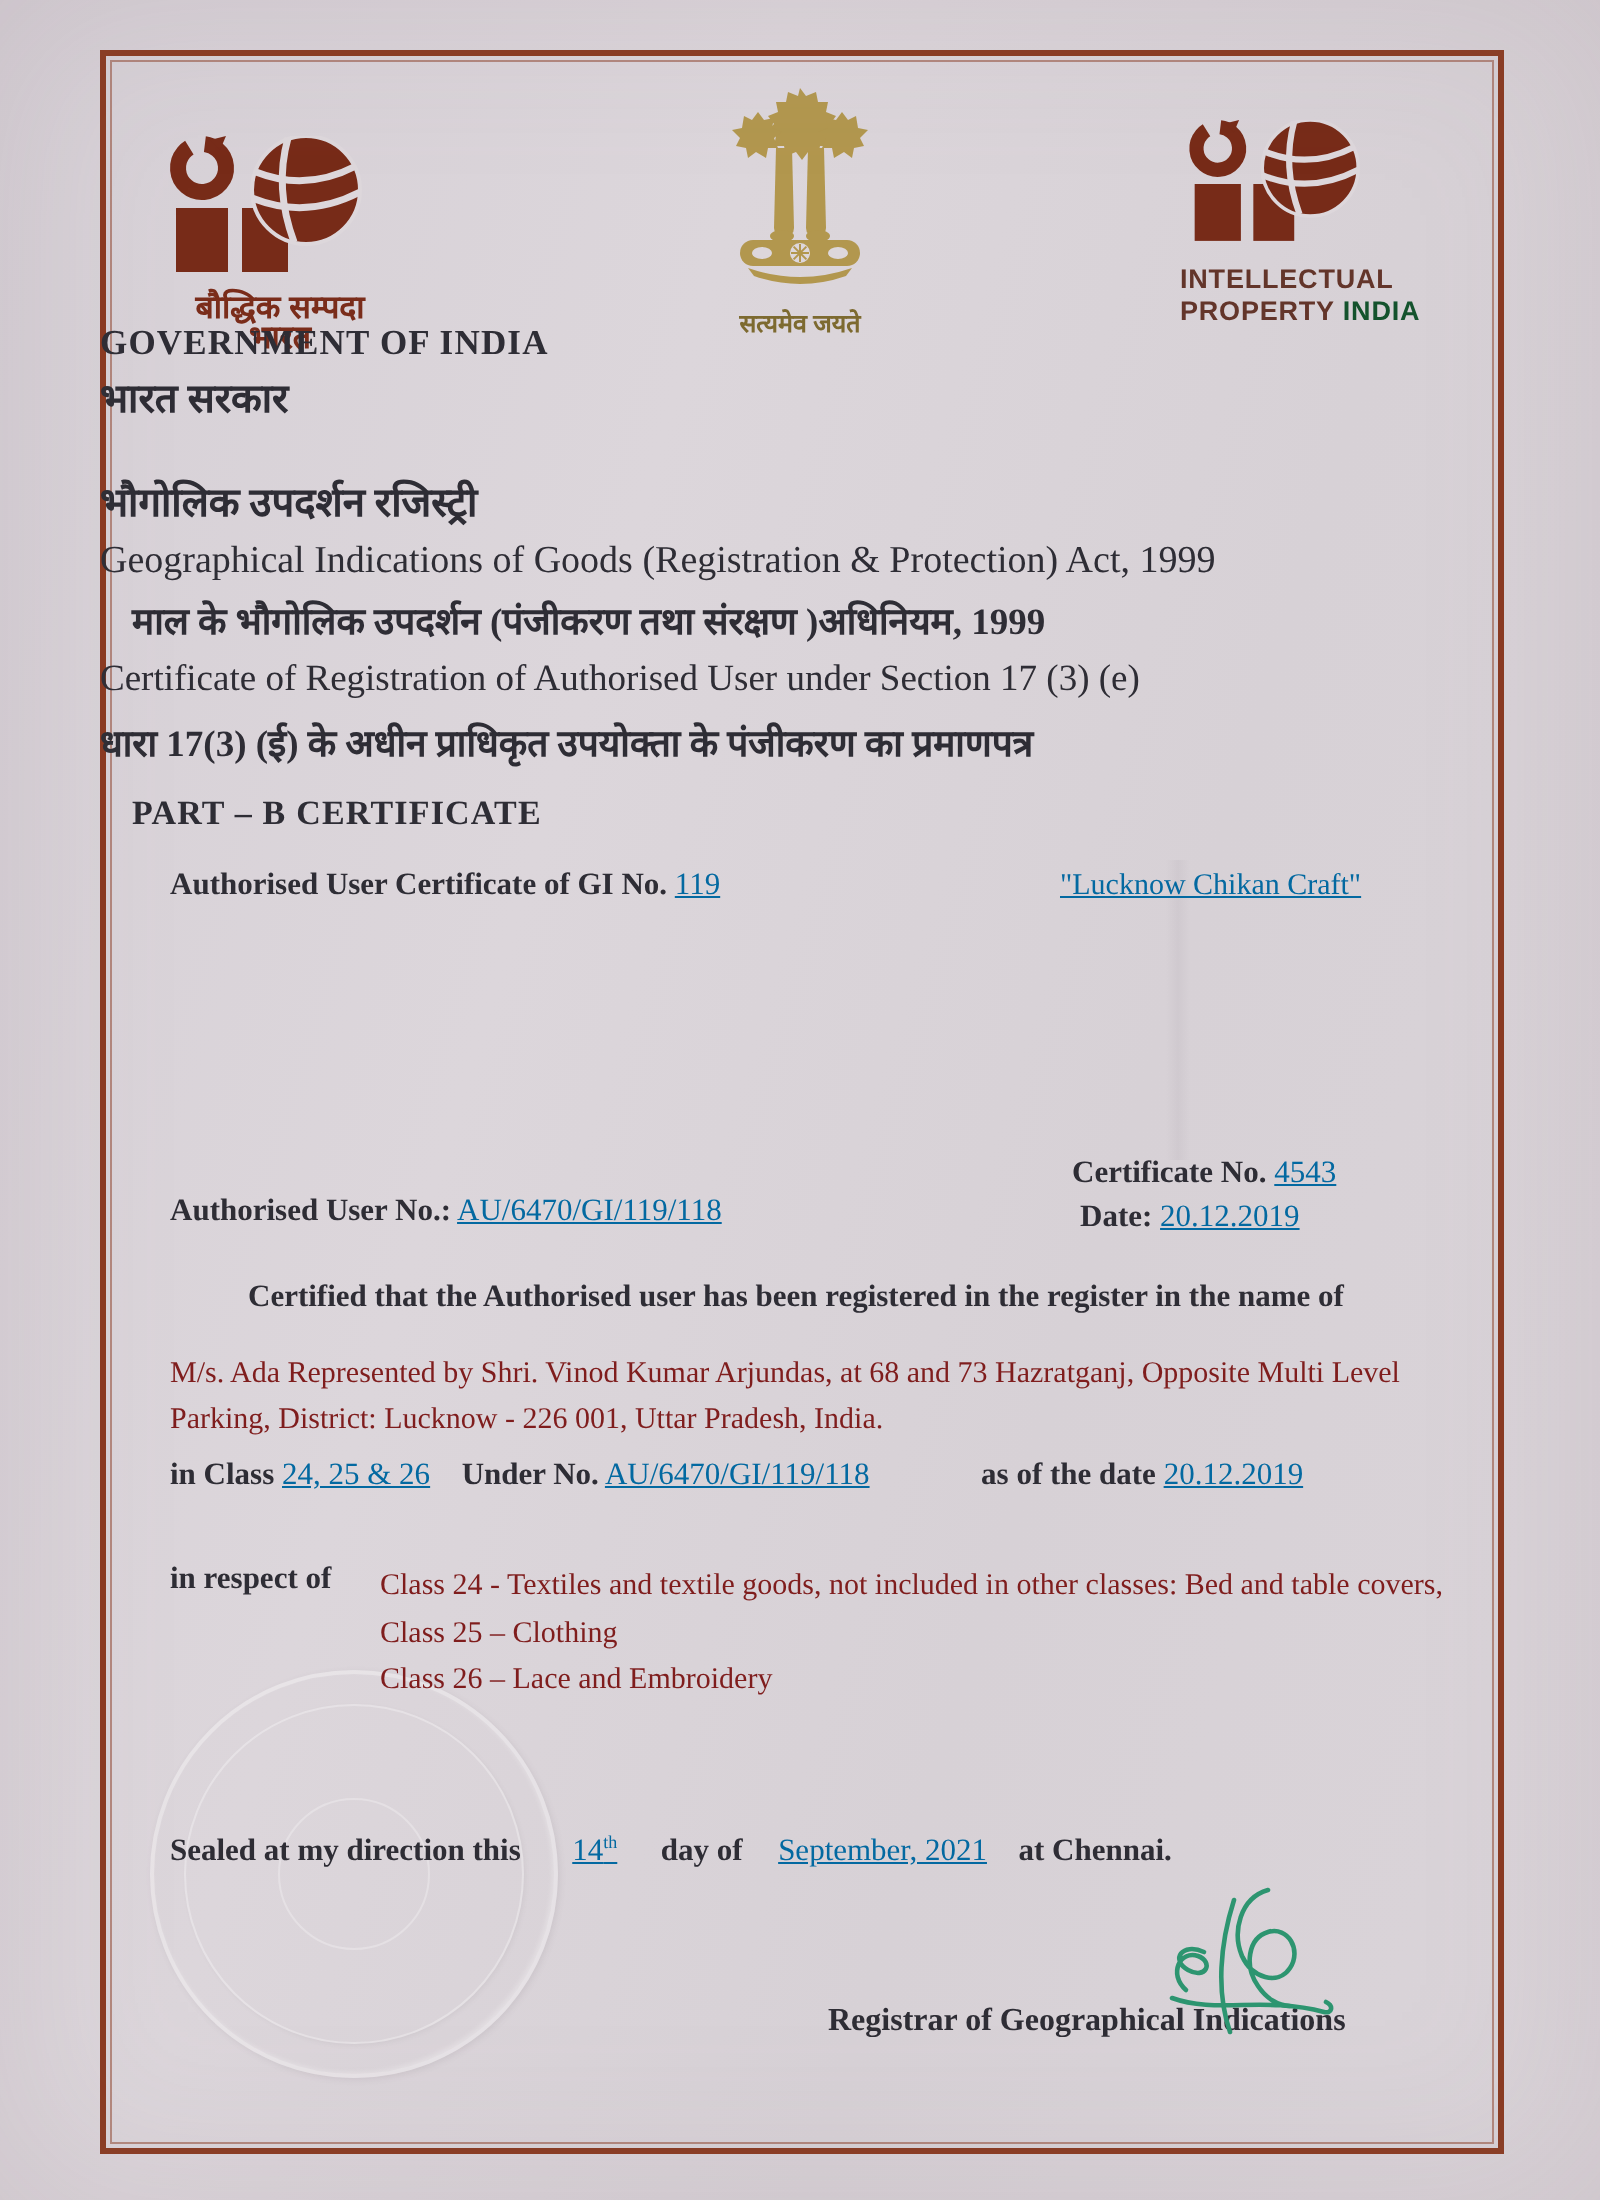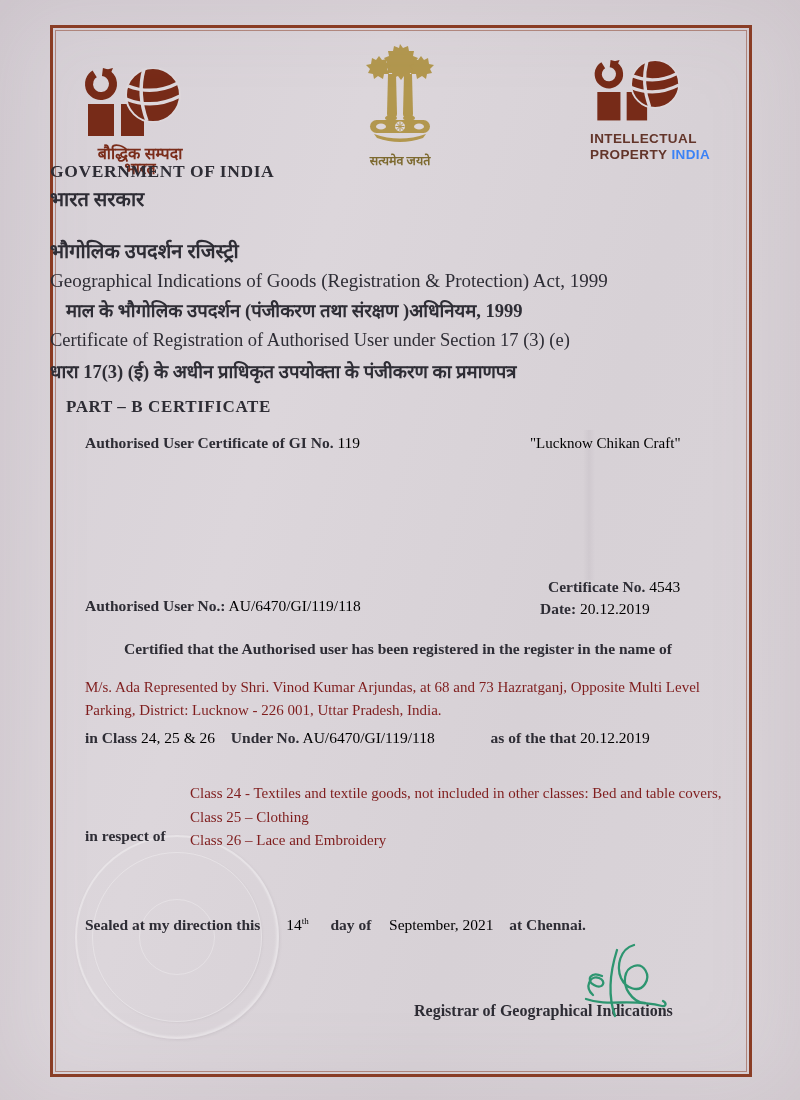--- a/index.html
+++ b/index.html
@@ -30,31 +30,31 @@
     border:1px solid rgba(255,255,255,.45);}
 
   .abs{position:absolute;z-index:3;}
   .centered{left:50px;width:702px;text-align:left;}
 
   
   .logo-caption{font-family:"Liberation Sans","DejaVu Sans",sans-serif;
     color:#7a2c1a;font-weight:bold;line-height:15px;font-size:16px;text-align:center;}
   .ipr-caption{font-family:"Liberation Sans","DejaVu Sans",sans-serif;
     color:#63352a;font-weight:600;line-height:16px;font-size:13.5px;letter-spacing:.4px;text-align:left;}
-  .ipr-caption b{font-weight:800;color:#3b82f6;}
+  .ipr-caption b{font-weight:800;color:#14532d;}
 
   
   .h-en-bold{font-weight:bold;font-size:17.5px;letter-spacing:.6px;}
   .h-hi-big{font-size:20px;font-weight:600;}
   .h-en-reg{font-size:19px;}
   .h-hi-reg{font-size:18.5px;font-weight:600;}
   .part-title{font-weight:bold;font-size:17px;letter-spacing:.6px;padding-left:16px;}
 
   .lbl{font-weight:bold;}
-  .val{font-weight:normal;color:#000000;}
+  .val{font-weight:normal;color:#0369a1;text-decoration:underline;}
   .body-15{font-size:15.5px;}
   .para{font-size:15px;line-height:23px;color:#7f1d1d;}
   sup{font-size:9px;}
 
   .sig-svg{position:absolute;z-index:5;}
   .registrar{font-weight:600;font-size:16px;z-index:4;}
 </style>
 </head>
 <body>
 
@@ -145,21 +145,21 @@
   <div class="abs centered h-en-reg" style="top:330px;font-size:18.5px;">Certificate of Registration of Authorised User under Section 17 (3) (e)</div>
   <div class="abs centered h-hi-reg" style="top:358px;">धारा 17(3) (ई) के अधीन प्राधिकृत उपयोक्ता के पंजीकरण का प्रमाणपत्र</div>
   <div class="abs centered part-title" style="top:397px;">PART – B CERTIFICATE</div>
 
   <div class="abs body-15" style="left:85px;top:434px;">
     <span class="lbl">Authorised User Certificate of GI No.</span>
     <span class="val">119</span>
   </div>
   <div class="abs val" style="left:530px;top:435px;font-size:15px;">"Lucknow Chikan Craft"</div>
 
-  <div class="abs body-15" style="left:548px;top:578px;">
+  <div class="abs body-15" style="left:536px;top:578px;">
     <span class="lbl">Certificate No.</span>
     <span class="val">4543</span>
   </div>
   <div class="abs body-15" style="left:540px;top:600px;">
     <span class="lbl">Date:</span>
     <span class="val">20.12.2019</span>
   </div>
   <div class="abs body-15" style="left:85px;top:597px;">
     <span class="lbl">Authorised User No.:</span>
     <span class="val">AU/6470/GI/119/118</span>
@@ -169,25 +169,25 @@
 
   <div class="abs para" style="left:85px;top:676px;width:640px;">M/s. Ada Represented by Shri. Vinod Kumar Arjundas, at 68 and 73 Hazratganj, Opposite Multi Level Parking, District: Lucknow - 226 001, Uttar Pradesh, India.</div>
 
   <div class="abs body-15" style="left:85px;top:729px;width:640px;white-space:nowrap;">
     <span class="lbl">in Class</span>
     <span class="val">24, 25 &amp; 26</span>
     <span style="display:inline-block;width:8px;"></span>
     <span class="lbl">Under No.</span>
     <span class="val">AU/6470/GI/119/118</span>
     <span style="display:inline-block;width:48px;"></span>
-    <span class="lbl">as of the that</span>
+    <span class="lbl">as of the date</span>
     <span class="val">20.12.2019</span>
   </div>
 
-  <div class="abs lbl body-15" style="left:85px;top:781px;margin-top:46px;">in respect of</div>
+  <div class="abs lbl body-15" style="left:85px;top:781px;">in respect of</div>
   <div class="abs para" style="left:190px;top:782px;width:545px;line-height:23.5px;">
     <div>Class 24 - Textiles and textile goods, not included in other classes: Bed and table covers,</div>
     <div>Class 25 – Clothing</div>
     <div>Class 26 – Lace and Embroidery</div>
   </div>
 
   <div class="abs body-15" style="left:85px;top:916px;white-space:nowrap;">
     <span class="lbl">Sealed at my direction this</span>
     <span style="display:inline-block;width:18px;"></span>
     <span class="val"><span>14</span><sup>th</sup></span>

